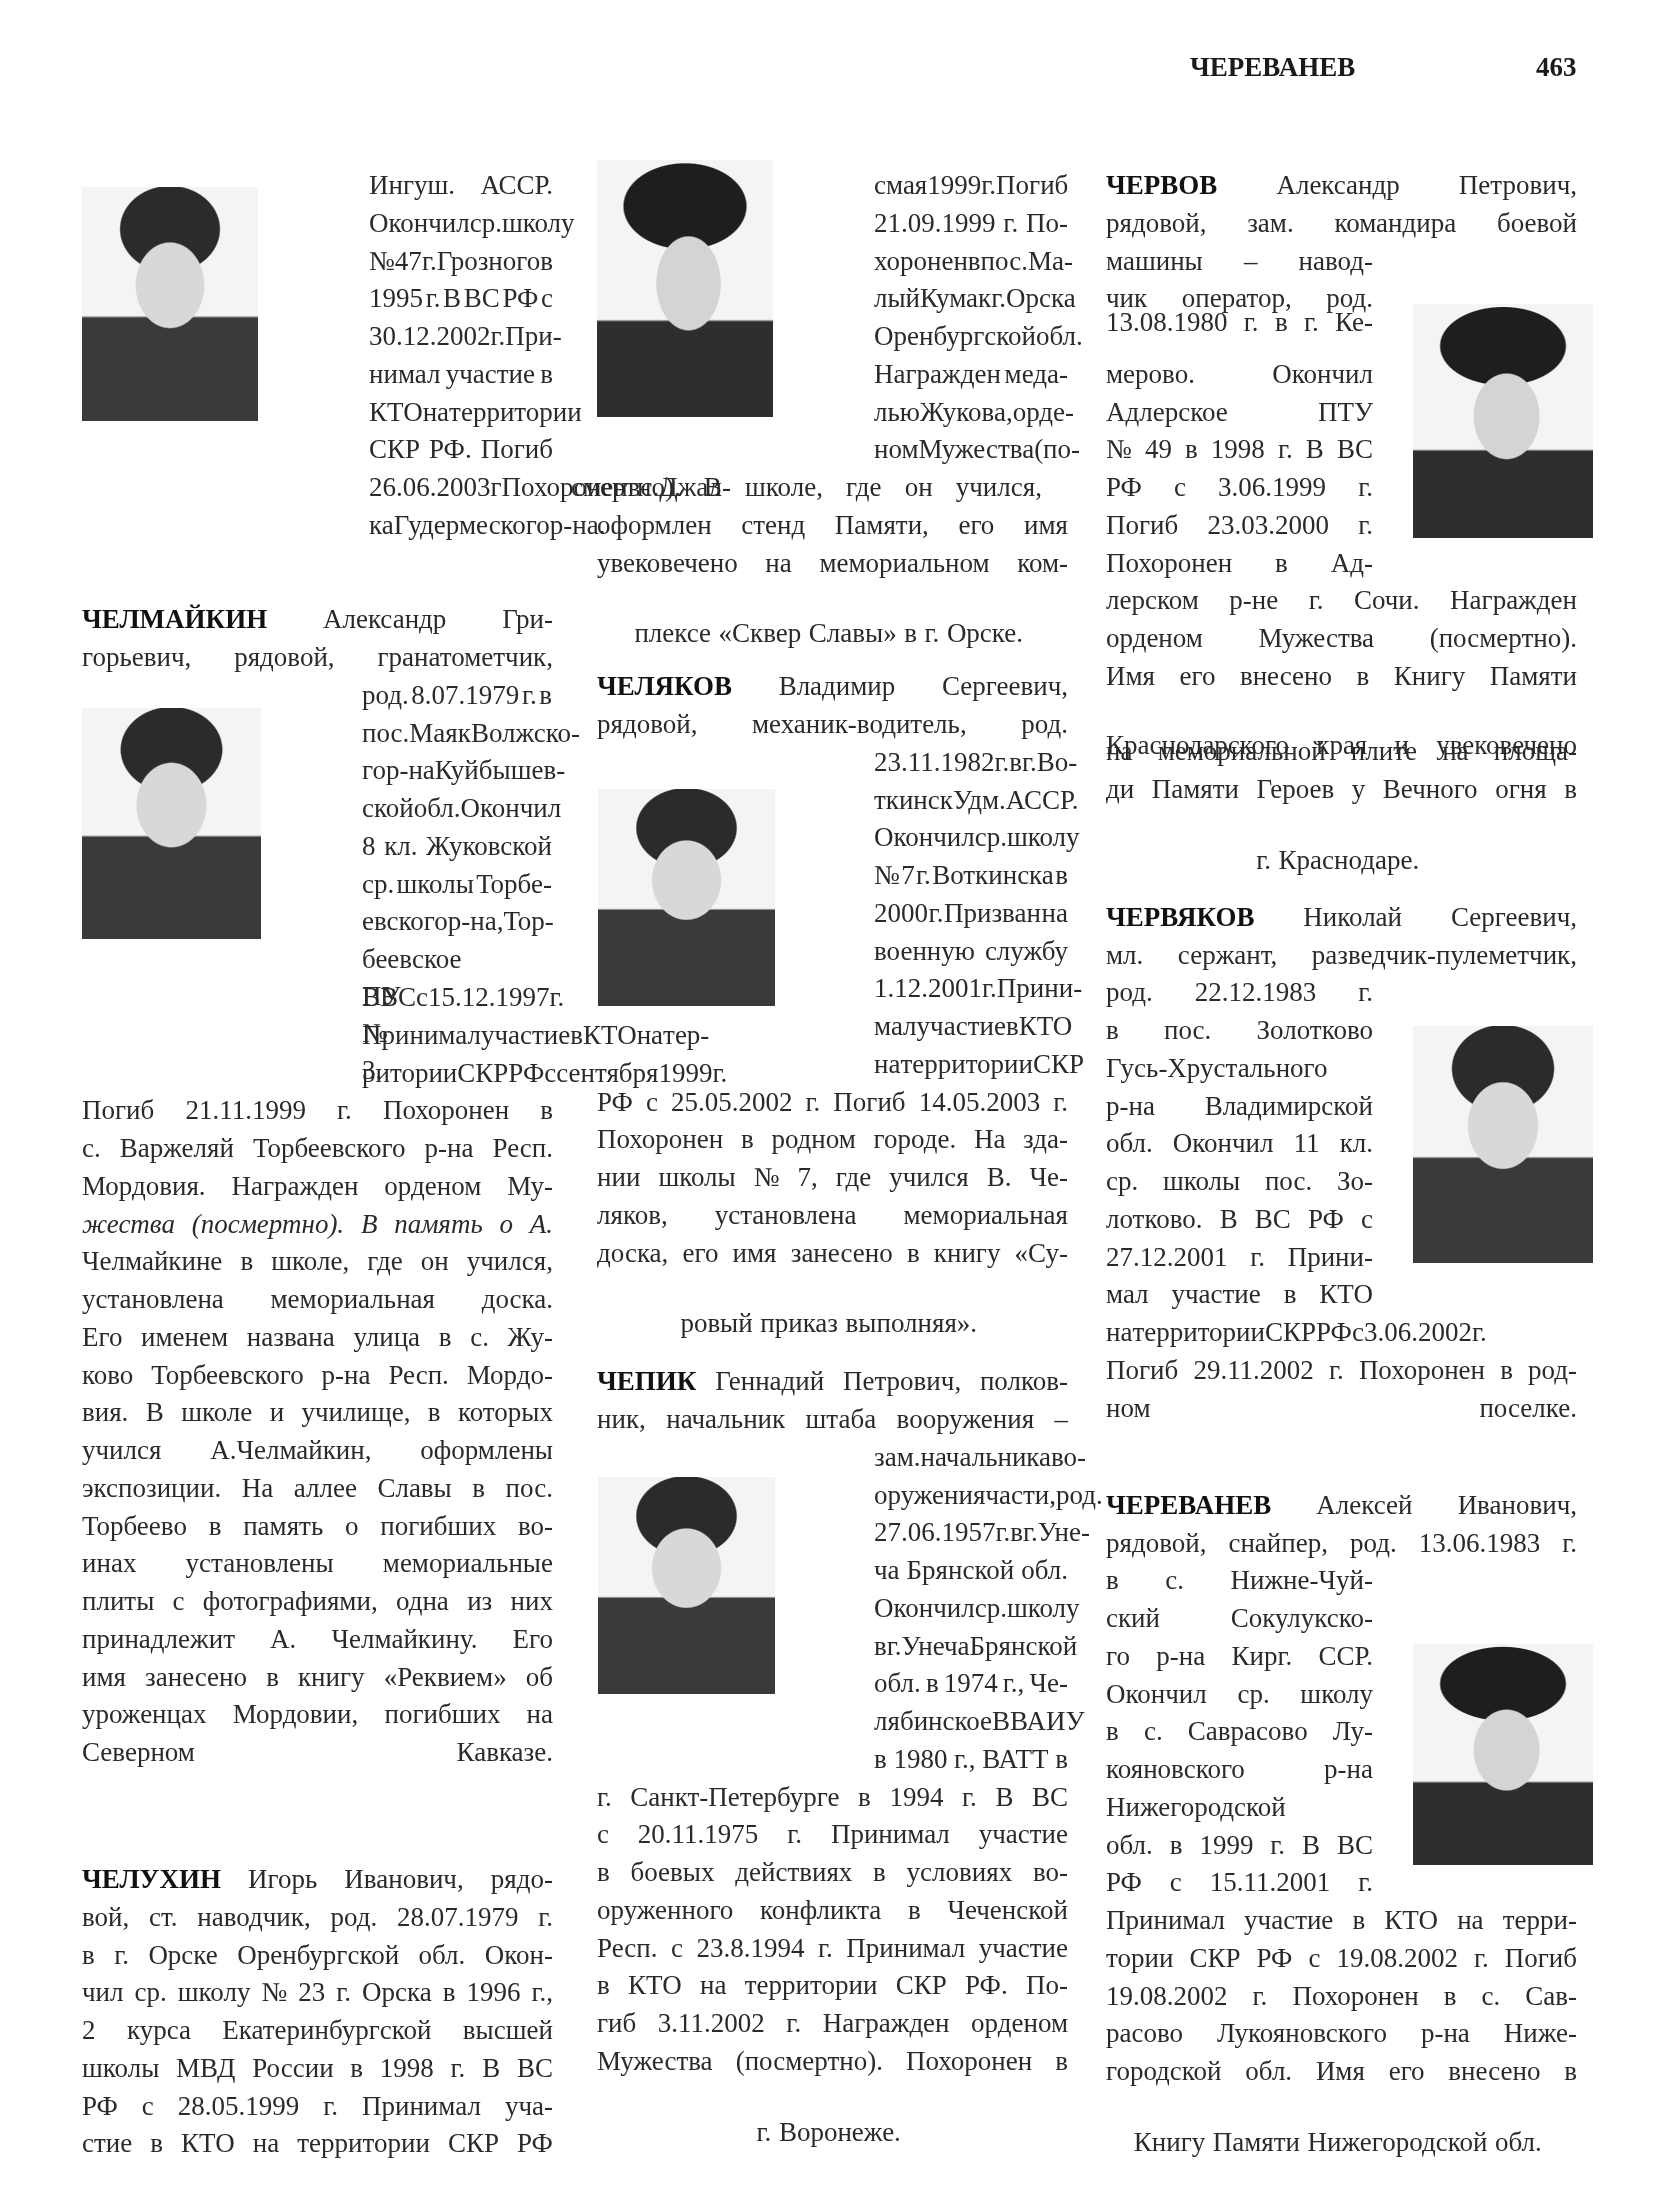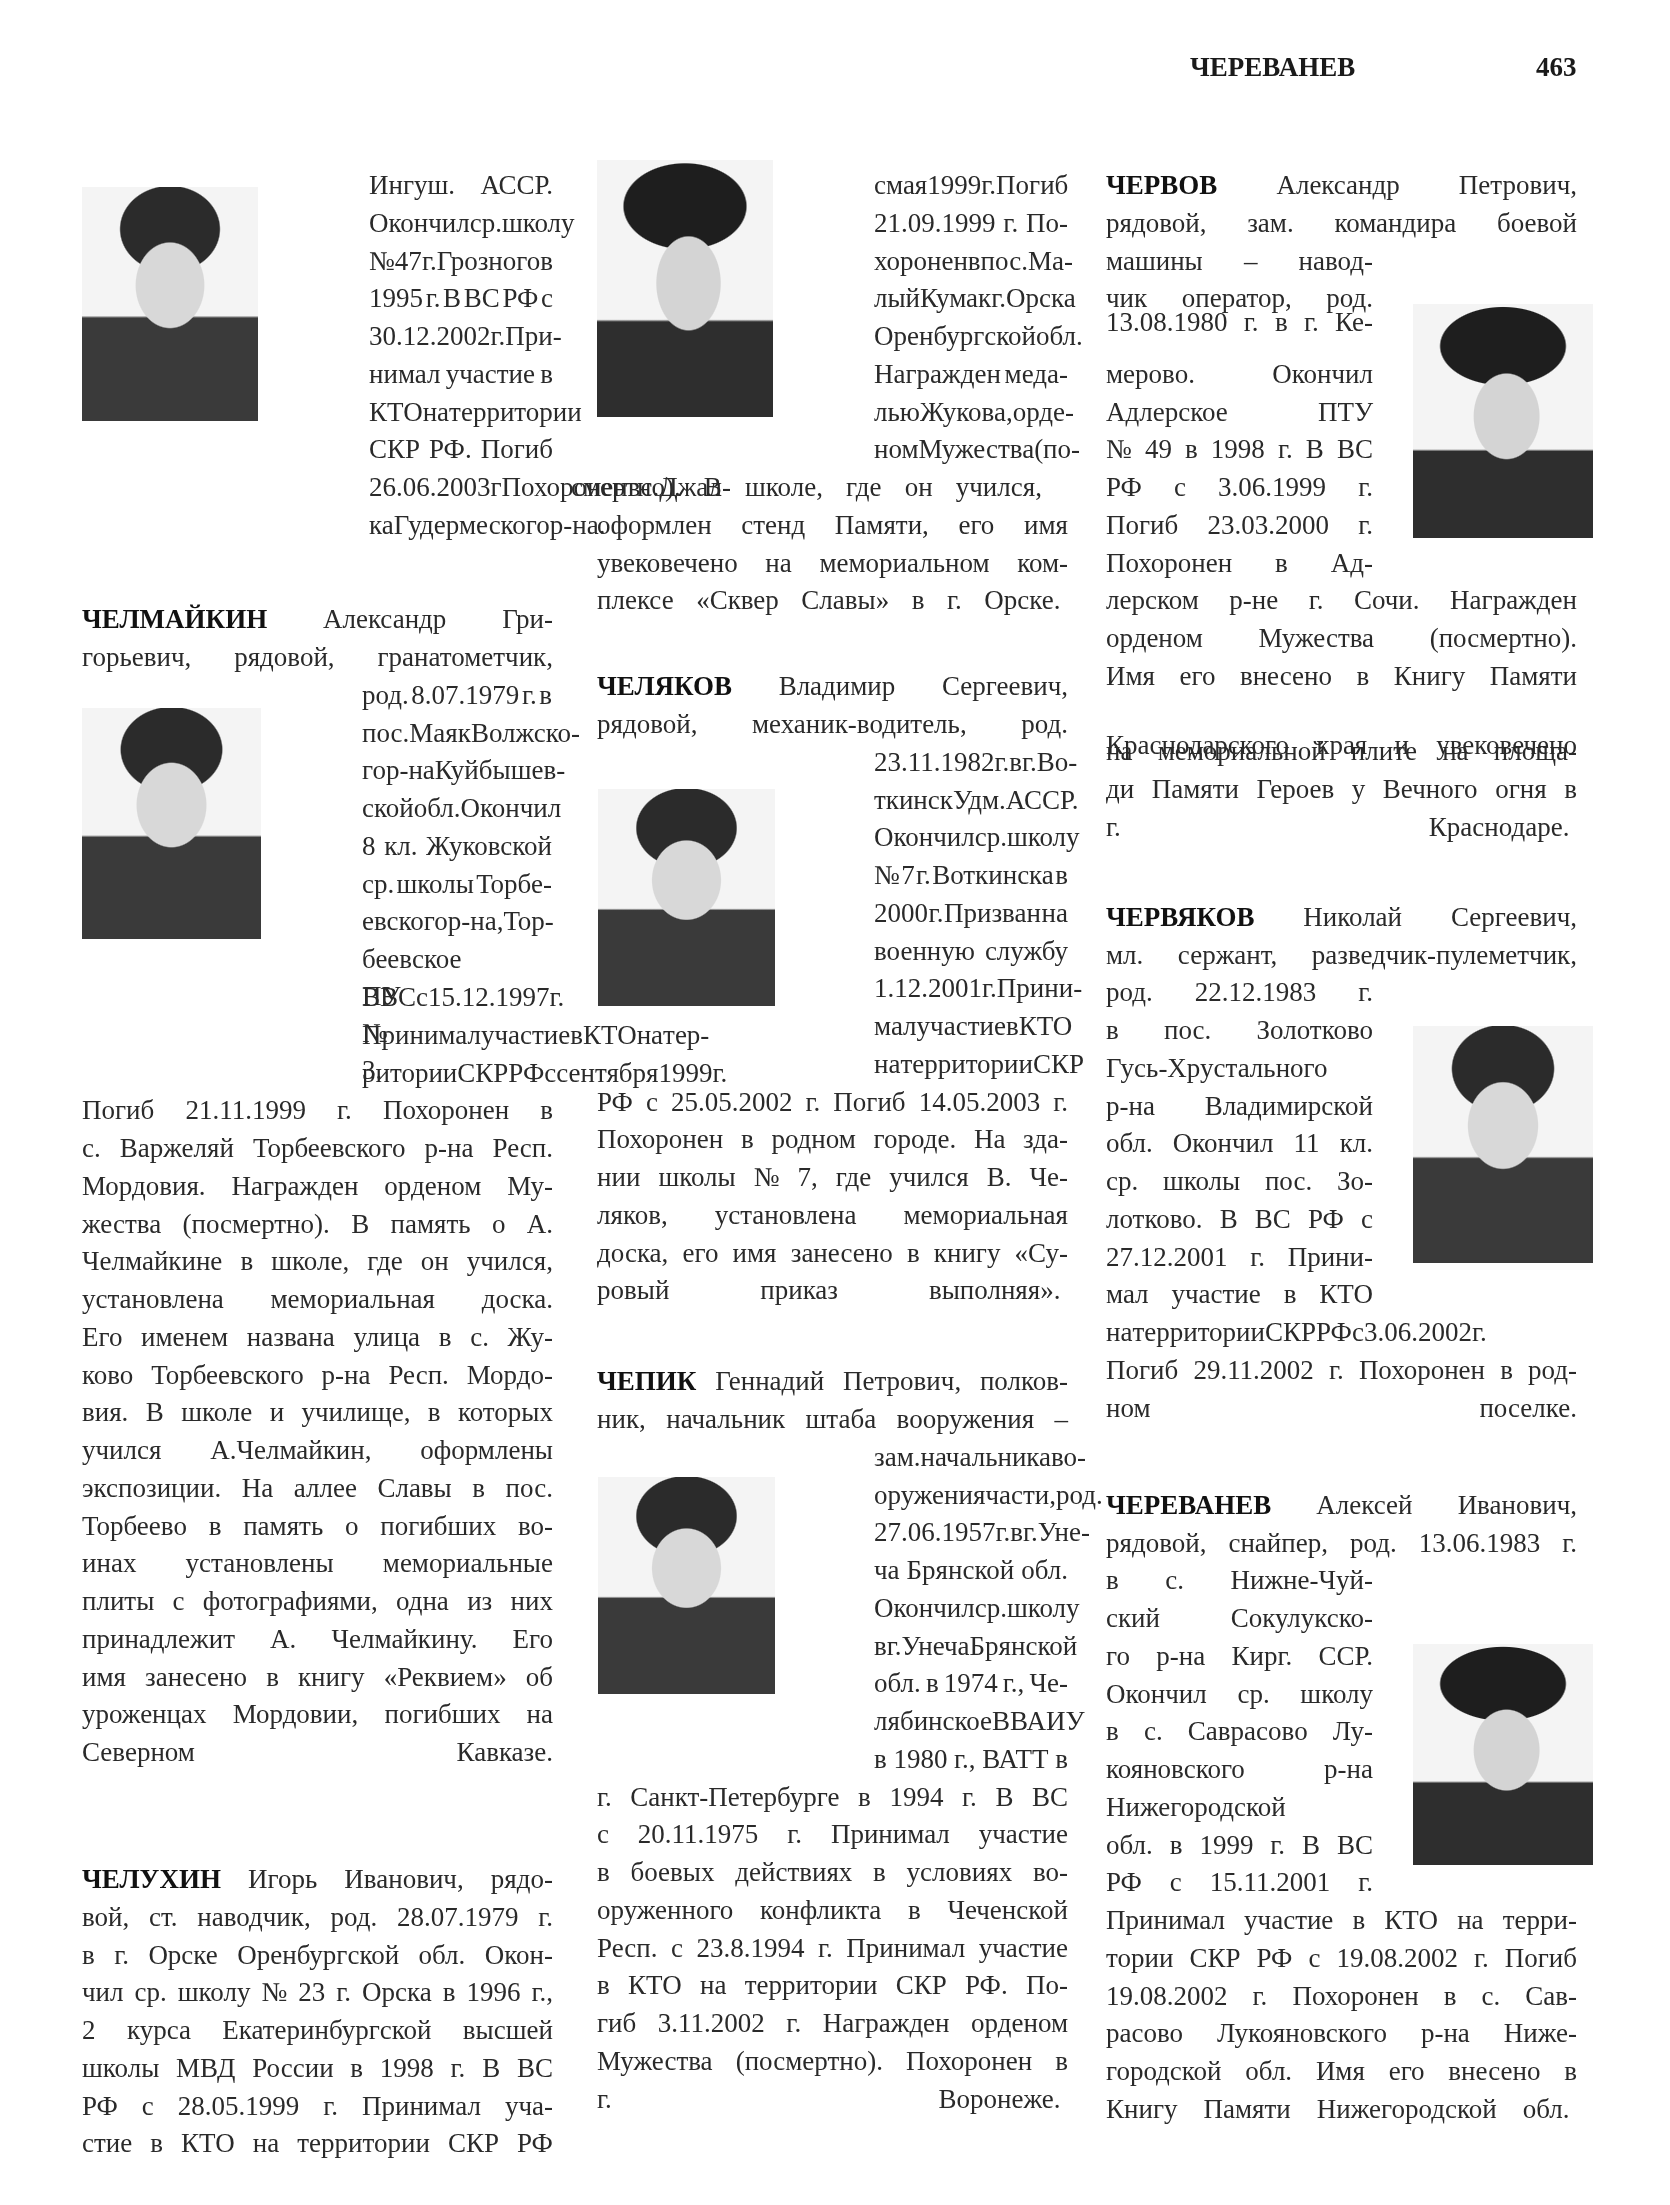--- a/index.html
+++ b/index.html
@@ -1,21 +1,21 @@
 <!DOCTYPE html>
 <html style="font-size:10.7px"><head>
 <meta charset="utf-8">
 <style>
   html,body{margin:0;padding:0;background:#fff;}
   body{width:1671px;height:2205px;position:relative;overflow:hidden;
        font-family:"Liberation Serif","DejaVu Serif",serif;color:#2a2a2a;}
   .hdr{position:absolute;top:52px;font-weight:bold;font-size:27px;color:#1a1a1a;}
   .ln{position:absolute;height:37px;font-size:27px;line-height:37px;white-space:nowrap;
       display:flex;justify-content:space-between;}
-  .ln.l{justify-content:space-between;}
+  .ln.l{justify-content:center;margin-top:33px;}
   .ln.l span{margin-right:0.28em;}
   .ln b{font-weight:bold;color:#111;}
   .photo{position:absolute;background:
      radial-gradient(ellipse 32% 30% at 50% 42%, #d8d8d8 0 60%, transparent 62%),
      radial-gradient(ellipse 40% 26% at 50% 18%, #2b2b2b 0 70%, transparent 72%),
      linear-gradient(180deg,#f4f4f4 0 55%, #3a3a3a 56% 100%);
      filter:grayscale(1);}
   .photo.beret{background:
      radial-gradient(ellipse 30% 30% at 52% 48%, #d4d4d4 0 60%, transparent 62%),
      radial-gradient(ellipse 46% 22% at 50% 18%, #1e1e1e 0 75%, transparent 77%),
@@ -183,21 +183,21 @@
       <span>Торбеевского</span>
       <span>р-на</span>
       <span>Респ.</span>
     </div>
     <div class="ln" style="left: 82px; top: 1168px; width: 471px;">
       <span>Мордовия.</span>
       <span>Награжден</span>
       <span>орденом</span>
       <span>Му-</span>
     </div>
-    <div class="ln" style="left: 82px; top: 1206px; width: 471px;">
+    <div class="ln" style="left: 82px; top: 1206px; width: 471px; font-style: italic;">
       <span>жества</span>
       <span>(посмертно).</span>
       <span>В</span>
       <span>память</span>
       <span>о</span>
       <span>А.</span>
     </div>
     <div class="ln" style="left: 82px; top: 1243px; width: 471px;">
       <span>Челмайкине</span>
       <span>в</span>

